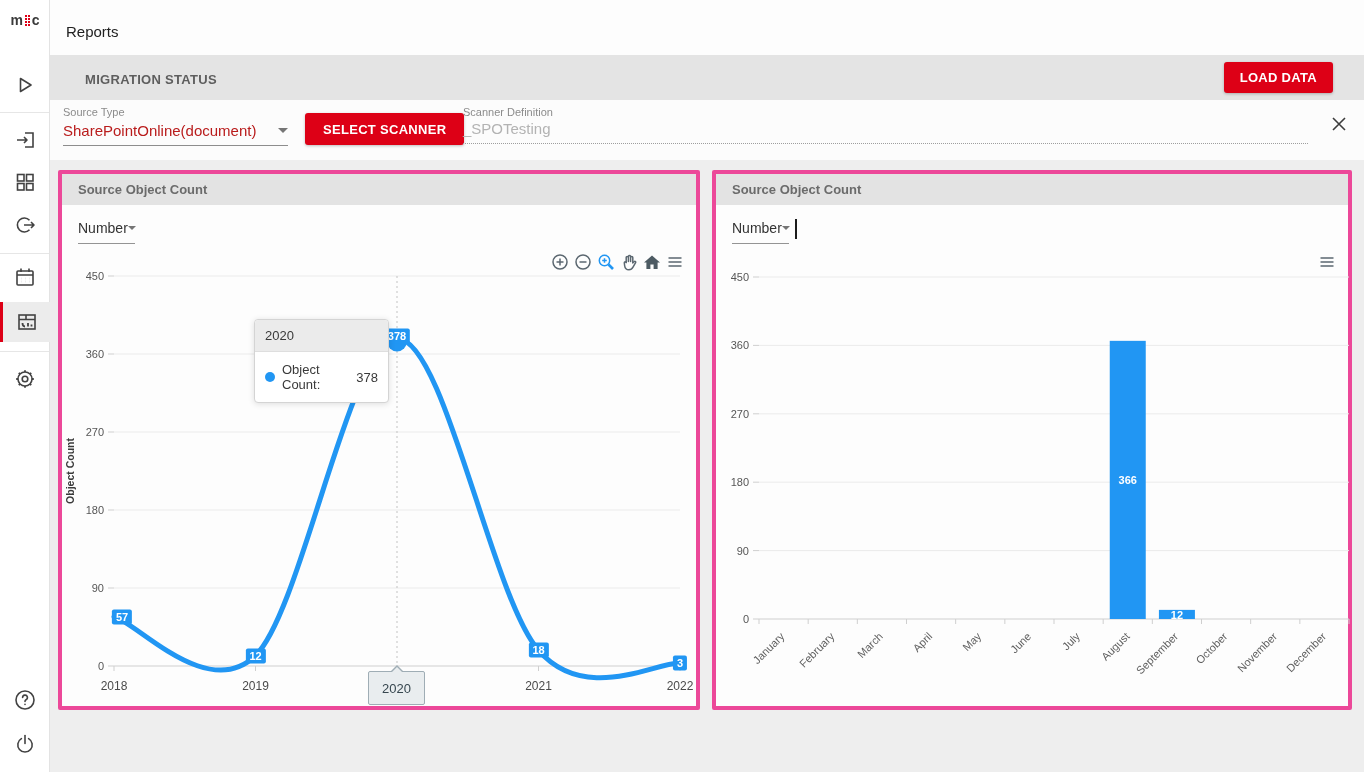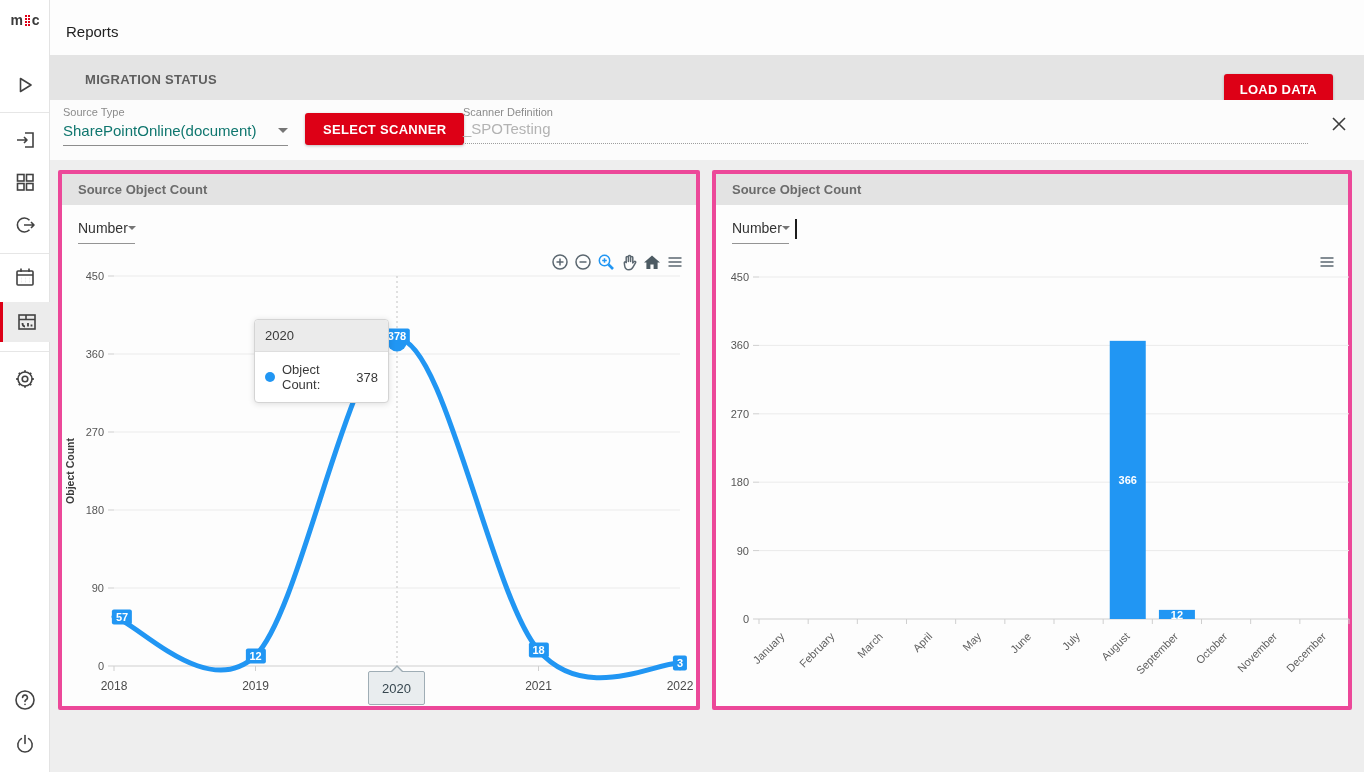--- a/index.html
+++ b/index.html
@@ -20,27 +20,27 @@
   
   .topbar{position:absolute;left:50px;top:0;right:0;height:55px;background:#fdfdfd}
   .page-title{position:absolute;left:16px;top:4px;line-height:55px;font-size:15px;font-weight:500;color:#212121}
 
   
   .tabbar{position:absolute;left:50px;top:55px;right:0;height:45px;background:#e4e4e4;display:flex}
   .tab{width:176px;display:flex;align-items:center;justify-content:center;font-size:13px;font-weight:bold;letter-spacing:.3px;color:#5e5e5e;cursor:pointer;border-top:3px solid transparent}
   .tab:first-child{margin-left:13px}
   .tab.active{background:#fafafa;border-top:3px solid #dd0016;color:#dd0016}
   .btn-red{background:#dd0016;color:#fff;font-weight:bold;font-size:13px;letter-spacing:.3px;border:none;border-radius:3px;cursor:pointer;box-shadow:0 1px 3px rgba(0,0,0,.25)}
-  .load-btn{position:absolute;right:31px;top:19px;height:31px;padding:0 16px}
+  .load-btn{position:absolute;right:31px;top:7px;height:31px;padding:0 16px}
 
   
   .filterrow{position:absolute;left:50px;top:100px;right:0;height:60px;background:#fcfcfc}
   .fld-label{position:absolute;font-size:11px;color:#8b8b8b}
   .src-type{position:absolute;left:13px;top:22px;width:225px;border-bottom:1px solid #8d8d8d;padding-bottom:6px;display:flex;align-items:center;justify-content:space-between;cursor:pointer}
-  .src-type .val{font-size:15px;color:#0f766e}
+  .src-type .val{font-size:15px;color:#b91c1c}
   .dd-arrow{width:0;height:0;border-left:5px solid transparent;border-right:5px solid transparent;border-top:5px solid #757575}
   .scan-btn{position:absolute;left:255px;top:13px;height:32px;padding:0 18px}
   .scan-def{position:absolute;left:413px;top:20px;right:56px;border-bottom:1px dotted #9e9e9e;padding-bottom:5px}
   .scan-def .val{font-size:15px;color:#b3b3b3}
   .close-x{position:absolute;right:14px;top:13px;width:22px;height:22px;cursor:pointer}
   .close-x svg{stroke:#3c3c3c;stroke-width:1.6}
 
   
   .content{position:absolute;left:50px;top:160px;right:0;bottom:0;background:#eeeeee}
   .panel{position:absolute;top:10px;height:540px;background:#fdfdfd;border:4px solid #ec4899;border-radius:2px}

